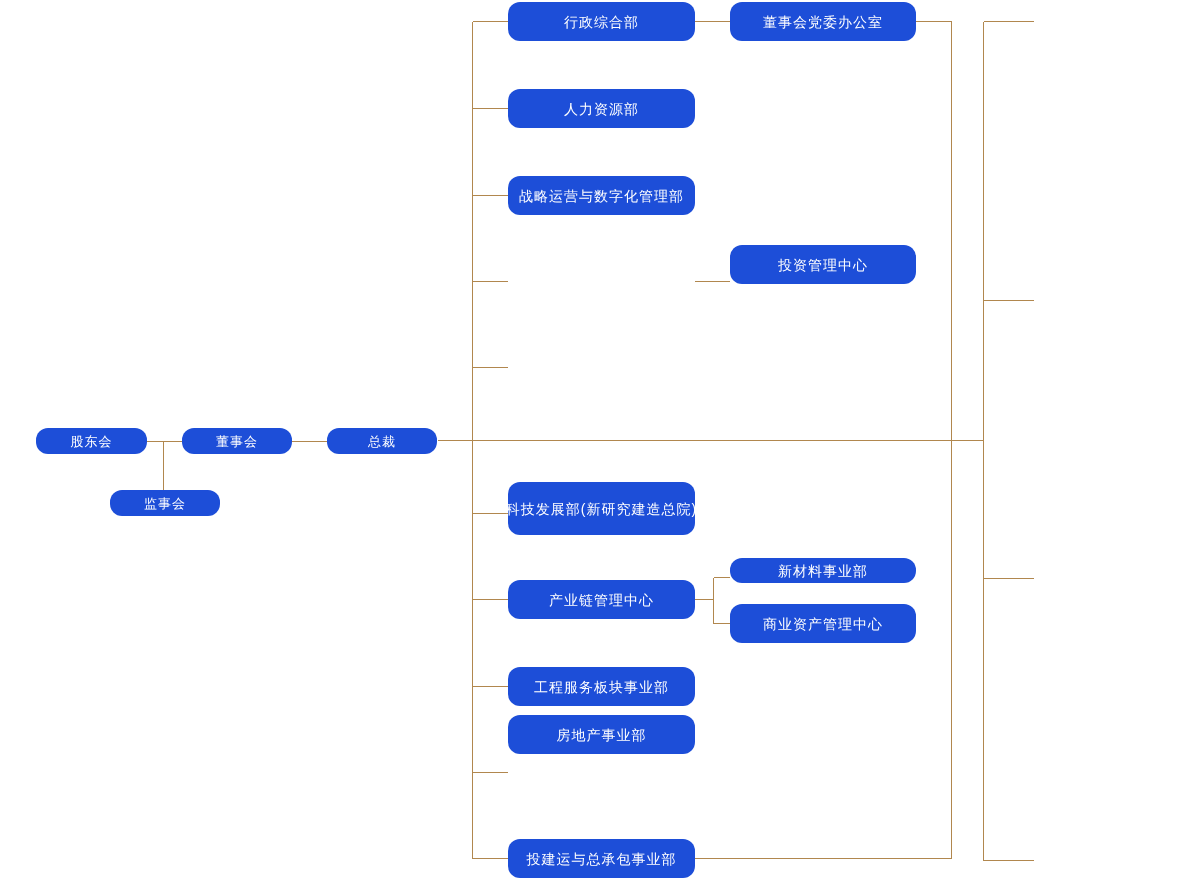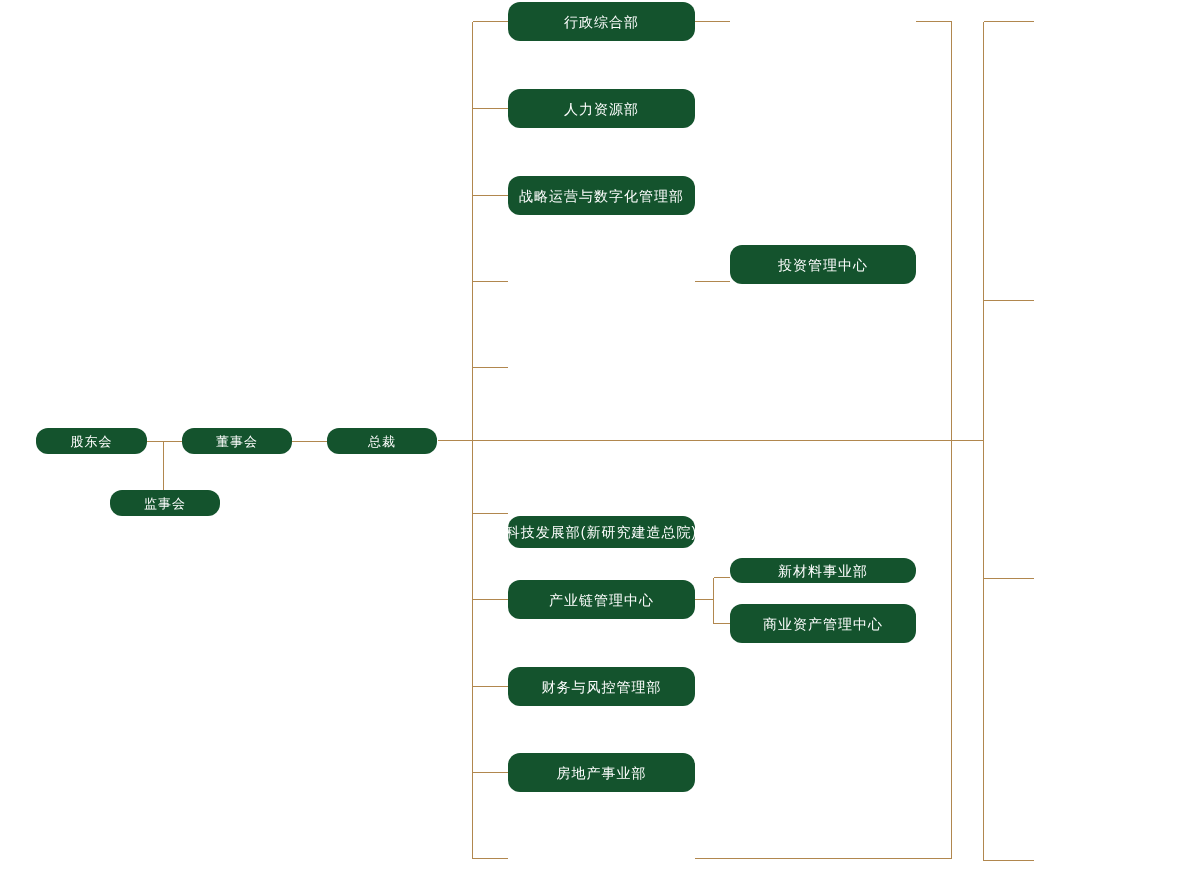--- a/index.html
+++ b/index.html
@@ -11,21 +11,21 @@
     overflow: hidden;
     font-family: "Liberation Sans", "DejaVu Sans", sans-serif;
   }
   .wires {
     position: absolute;
     left: 0; top: 0;
     width: 1202px; height: 880px;
   }
   .node {
     position: absolute;
-    background: #14532d;
+    background: #1d4ed8;
     color: #ffffff;
     display: flex;
     align-items: center;
     justify-content: center;
     text-align: center;
     border-radius: 12px;
     font-size: 14px;
     letter-spacing: 1px;
     line-height: 1;
     white-space: nowrap;
@@ -61,35 +61,37 @@
   <div class="node small" style="left:36px;top:428px;width:111px;height:26px">股东会</div>
 
   <div class="node small" style="left:182px;top:428px;width:110px;height:26px">董事会</div>
 
   <div class="node small" style="left:327px;top:428px;width:110px;height:26px">总裁</div>
 
   <div class="node small" style="left:110px;top:490px;width:110px;height:26px">监事会</div>
 
   <div class="node" style="left:508px;top:2px;width:187px;height:39px">行政综合部</div>
 
+  <div class="node" style="left:730px;top:2px;width:186px;height:39px">董事会党委办公室</div>
 
   <div class="node" style="left:508px;top:89px;width:187px;height:39px">人力资源部</div>
 
   <div class="node" style="left:508px;top:176px;width:187px;height:39px">战略运营与数字化管理部</div>
 
 
   <div class="node" style="left:730px;top:245px;width:186px;height:39px">投资管理中心</div>
 
 
-  <div class="node" style="left:508px;top:516px;width:187px;height:32px">科技发展部(新研究建造总院)</div>
+  <div class="node" style="left:508px;top:482px;width:187px;height:53px">科技发展部(新研究建造总院)</div>
 
   <div class="node" style="left:508px;top:580px;width:187px;height:39px">产业链管理中心</div>
 
   <div class="node" style="left:730px;top:558px;width:186px;height:25px">新材料事业部</div>
 
   <div class="node" style="left:730px;top:604px;width:186px;height:39px">商业资产管理中心</div>
 
-  <div class="node" style="left:508px;top:667px;width:187px;height:39px">财务与风控管理部</div>
+  <div class="node" style="left:508px;top:667px;width:187px;height:39px">工程服务板块事业部</div>
 
-  <div class="node" style="left:508px;top:753px;width:187px;height:39px">房地产事业部</div>
+  <div class="node" style="left:508px;top:715px;width:187px;height:39px">房地产事业部</div>
 
+  <div class="node" style="left:508px;top:839px;width:187px;height:39px">投建运与总承包事业部</div>
 
 </div>
 
 </body></html>

